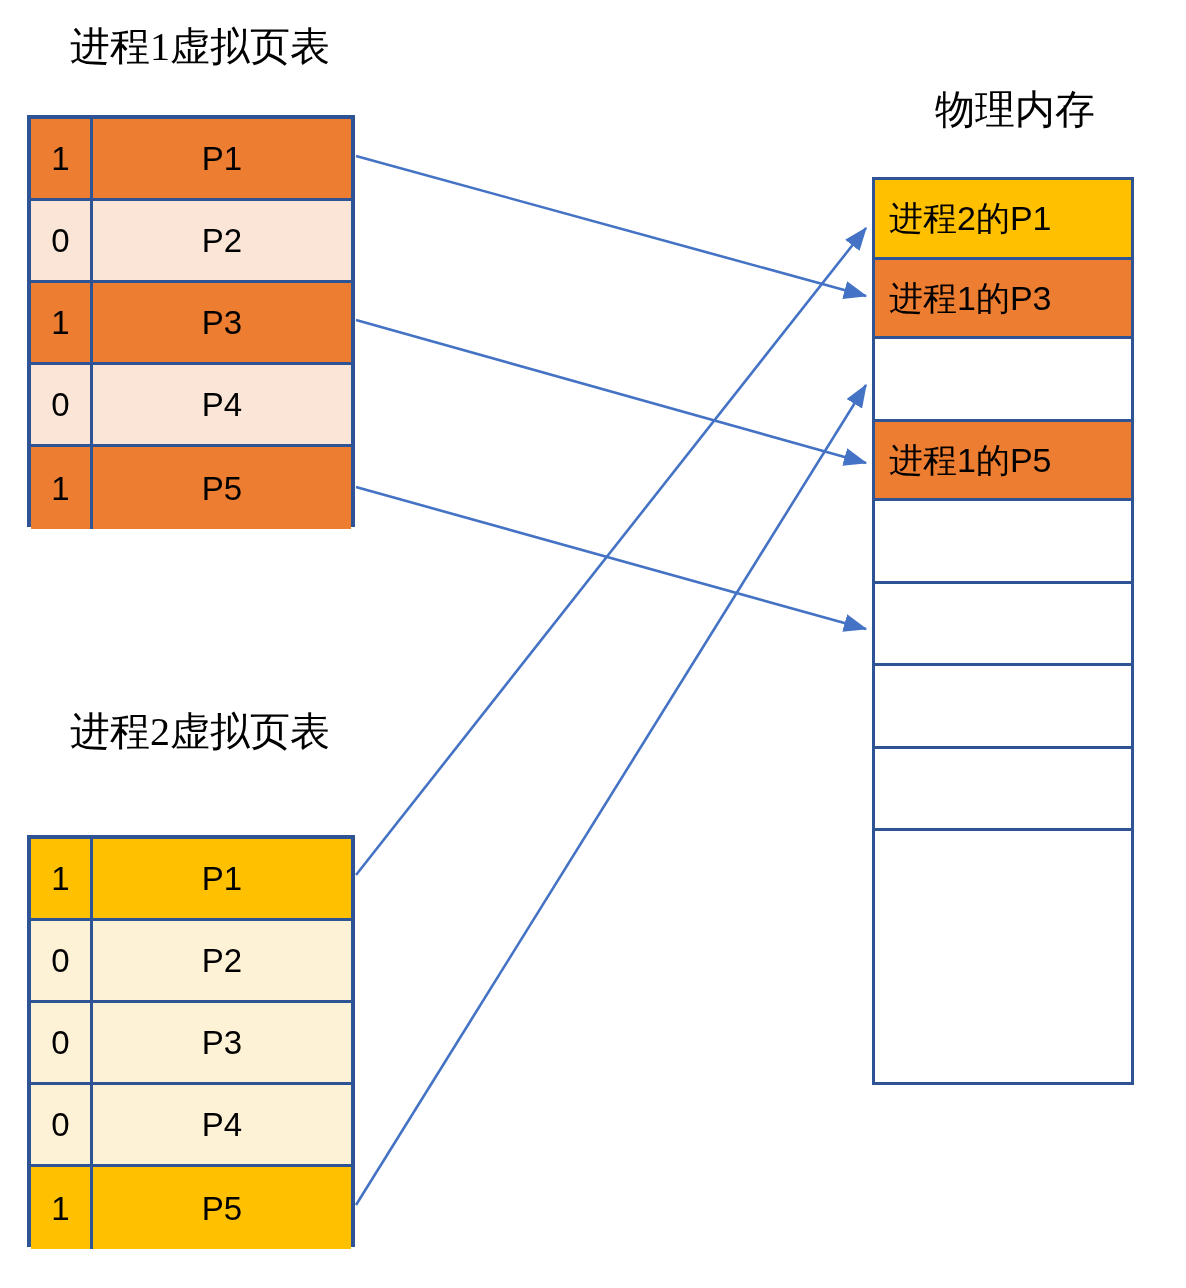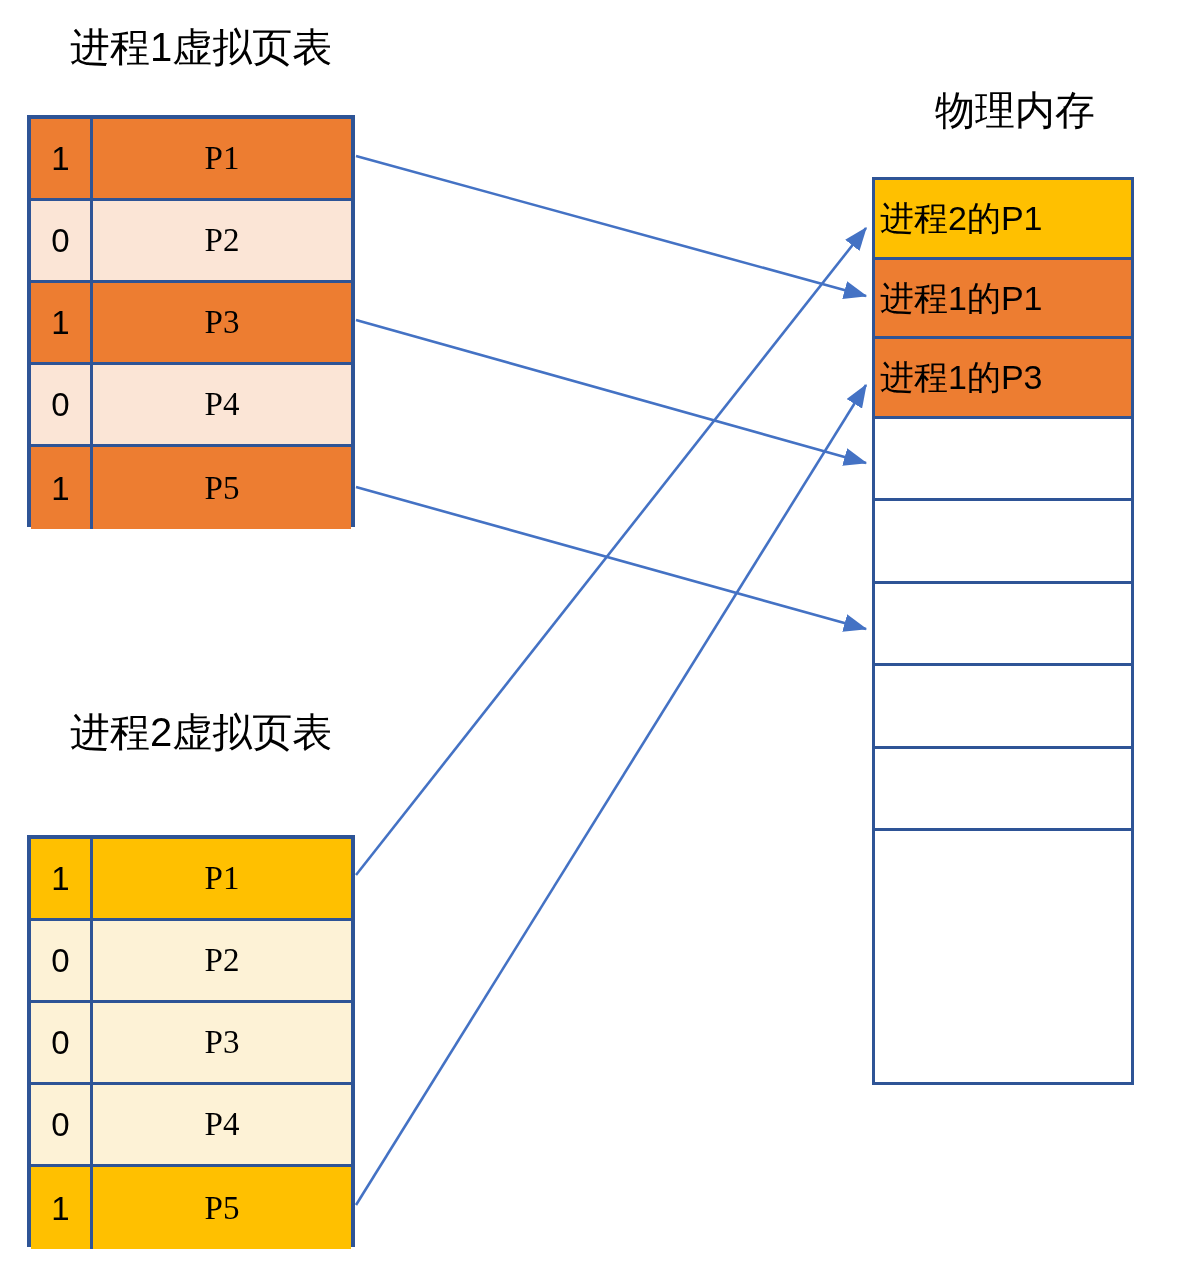--- a/index.html
+++ b/index.html
@@ -21,20 +21,21 @@
     width: 1186px;
     height: 1288px;
   }
   .title {
     position: absolute;
     font-size: 40px;
     line-height: 1;
     color: #000000;
     white-space: nowrap;
     letter-spacing: 0px;
+    font-family: Liberation Serif, serif;
   }
   #title-proc1 { left: 70px;  top: 27px; }
   #title-proc2 { left: 70px;  top: 712px; }
   #title-mem   { left: 935px; top: 90px; }
 
   
   .page-table {
     position: absolute;
     border: 4px solid #2e5496;
     box-sizing: border-box;
@@ -57,21 +58,21 @@
     justify-content: center;
     box-sizing: border-box;
     font-size: 33px;
     line-height: 1;
   }
   .pt-flag {
     width: 62px;
     border-right: 3px solid #2e5496;
     justify-content: center;
   }
-  .pt-page { flex: 1 1 auto; font-family: Liberation Serif, serif; }
+  .pt-page { flex: 1 1 auto; }
 
   
   .fill-orange      { background: #ed7d31; }
   .fill-orange-pale { background: #fbe5d6; }
   .fill-gold        { background: #ffc000; }
   .fill-gold-pale   { background: #fdf2d6; }
   .fill-white       { background: #ffffff; }
 
   
   #mem-column {
@@ -83,21 +84,21 @@
     border: 3px solid #2e5496;
     box-sizing: border-box;
     background: #ffffff;
   }
   .mem-cell {
     height: 82.5px;
     box-sizing: border-box;
     border-bottom: 3px solid #2e5496;
     display: flex;
     align-items: center;
-    padding-left: 5px;
+    padding-left: 14px;
     font-size: 34px;
     line-height: 1;
     white-space: nowrap;
   }
   .mem-cell:last-child { border-bottom: none; }
   .mem-cell.filled {
     border-top: 3px solid #2e5496;
     margin-top: -3px;
   }
 </style>
@@ -179,21 +180,21 @@
   </div>
 
   <div class="pt-row">
     <div class="pt-flag fill-gold">1</div>
     <div class="pt-page fill-gold">P5</div>
   </div>
 </div>
 
 <div id="mem-column">
   <div class="mem-cell filled fill-gold">进程2的P1</div>
-  <div class="mem-cell filled fill-orange">进程1的P1</div>
   <div class="mem-cell filled fill-orange">进程1的P3</div>
   <div class="mem-cell fill-white"></div>
+  <div class="mem-cell filled fill-orange">进程1的P5</div>
   <div class="mem-cell fill-white"></div>
   <div class="mem-cell fill-white"></div>
   <div class="mem-cell fill-white"></div>
   <div class="mem-cell fill-white"></div>
   <div class="mem-cell fill-white"></div>
 </div>
 
 </body></html>

